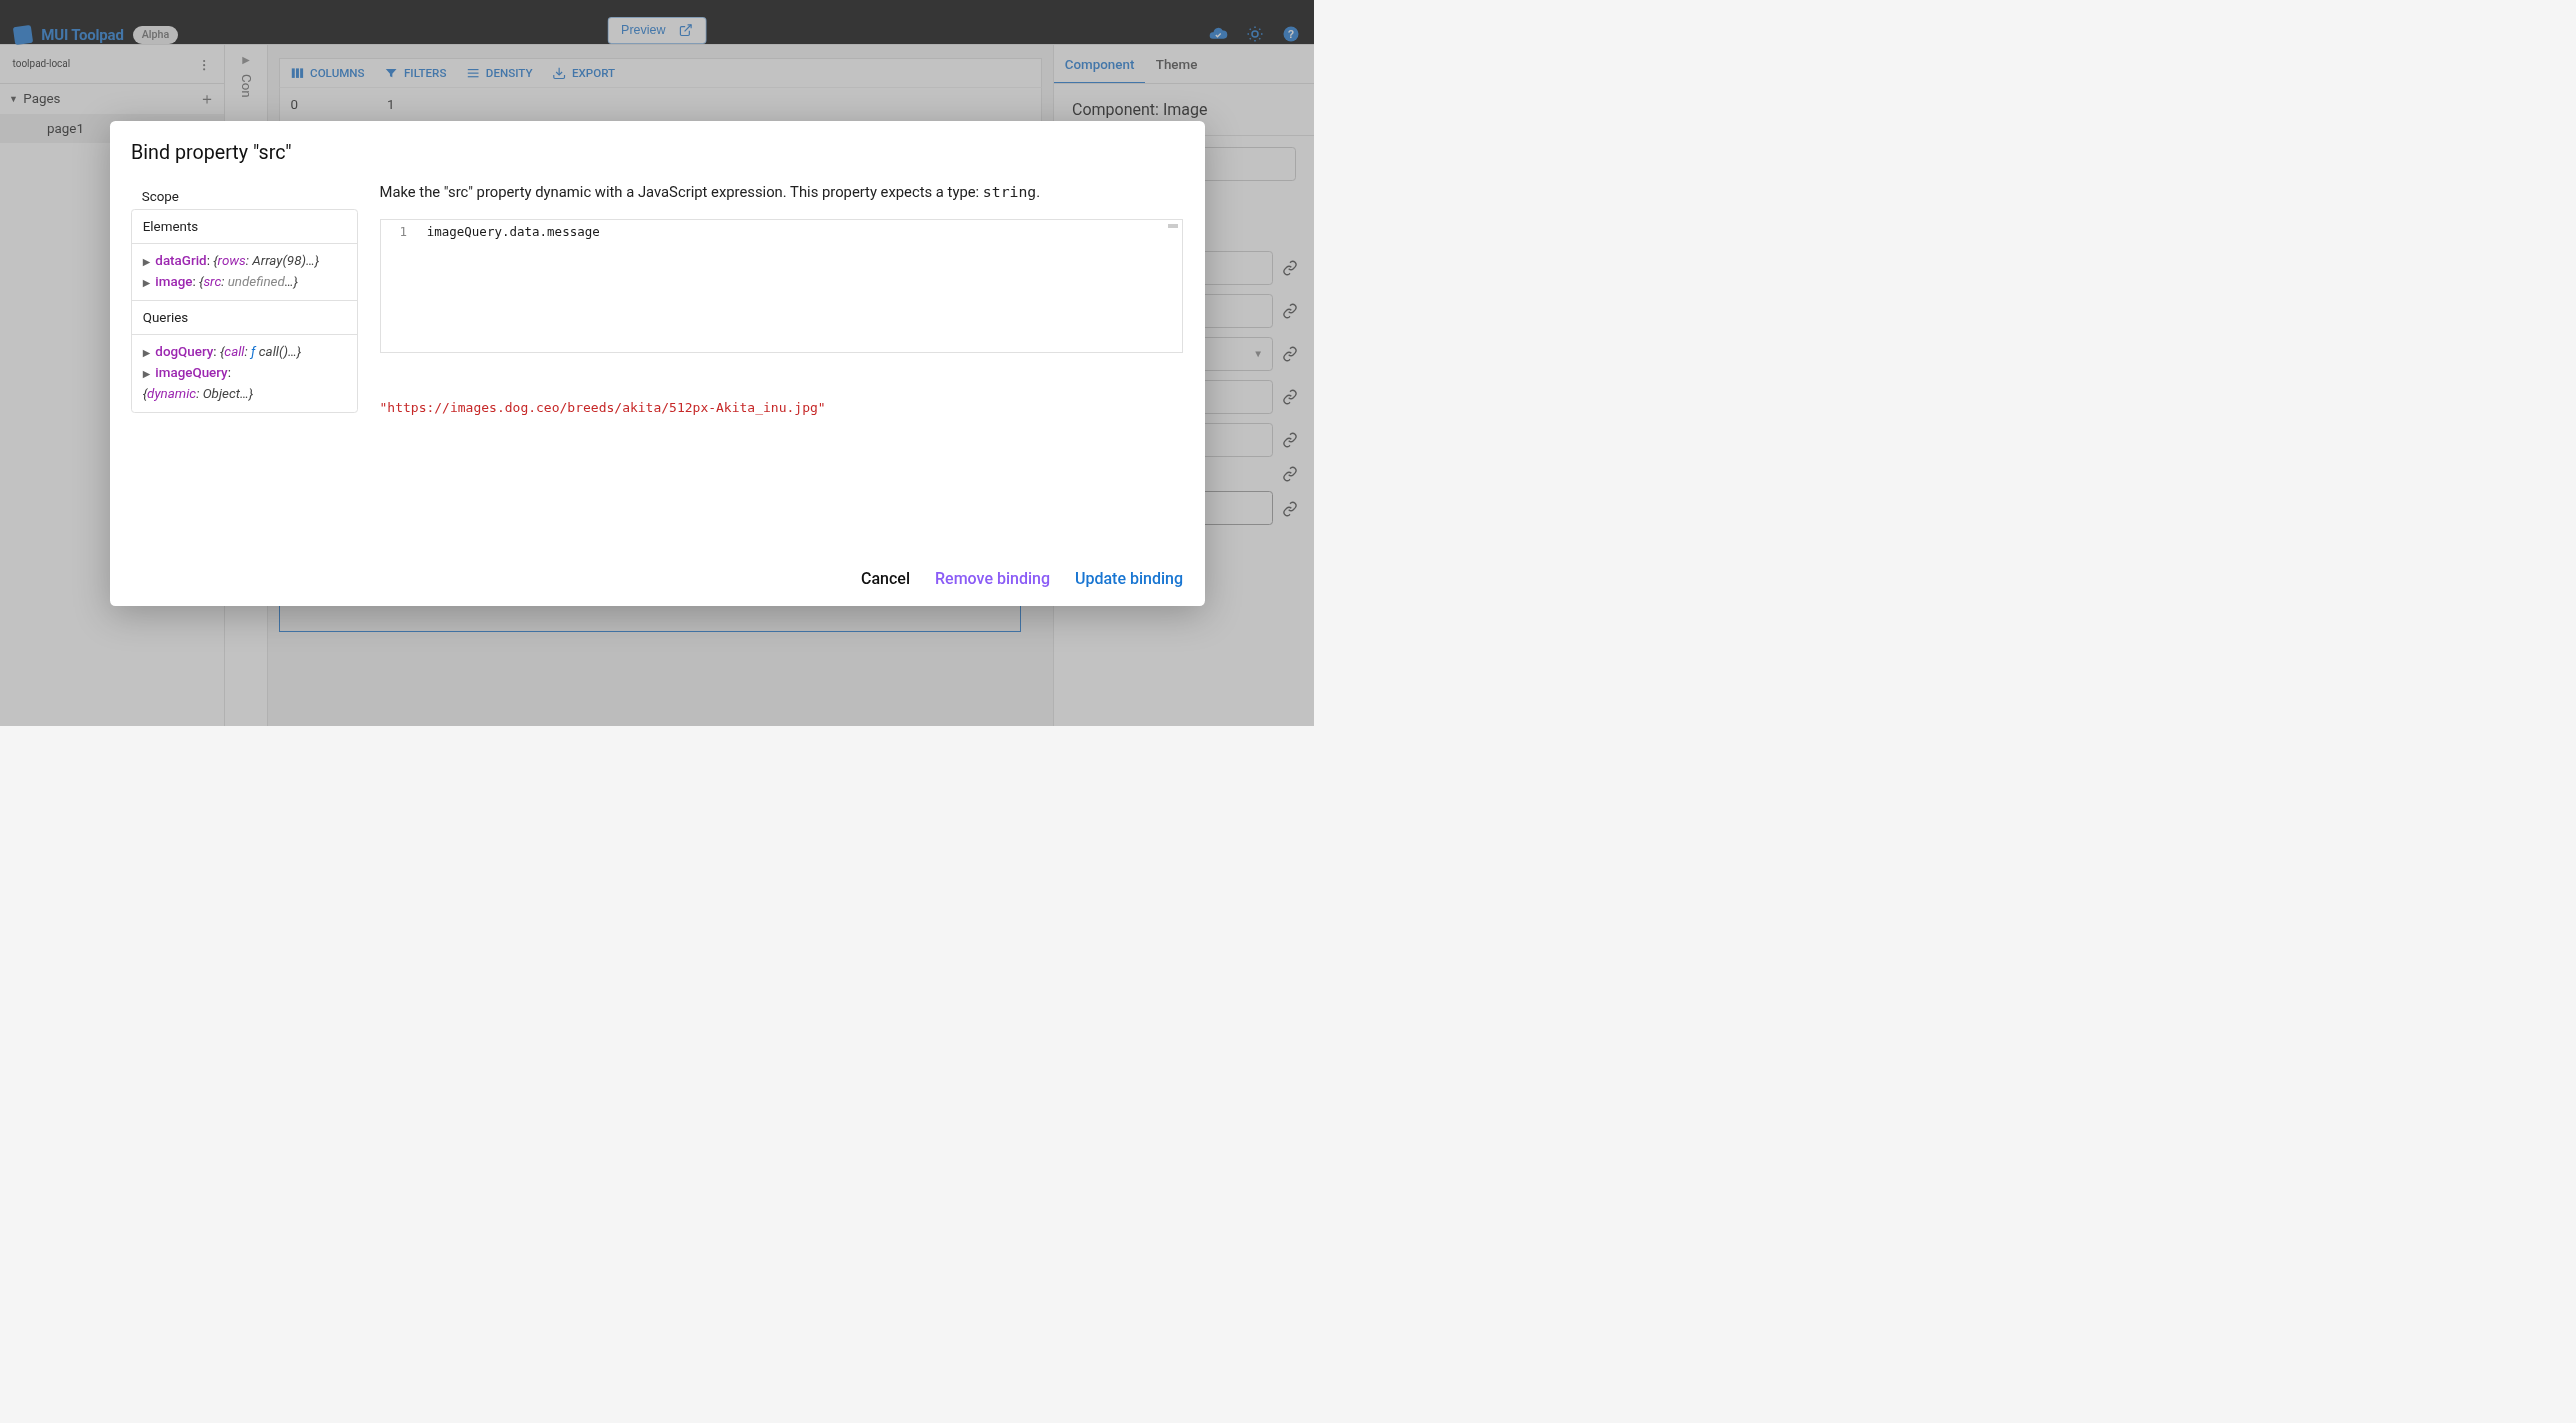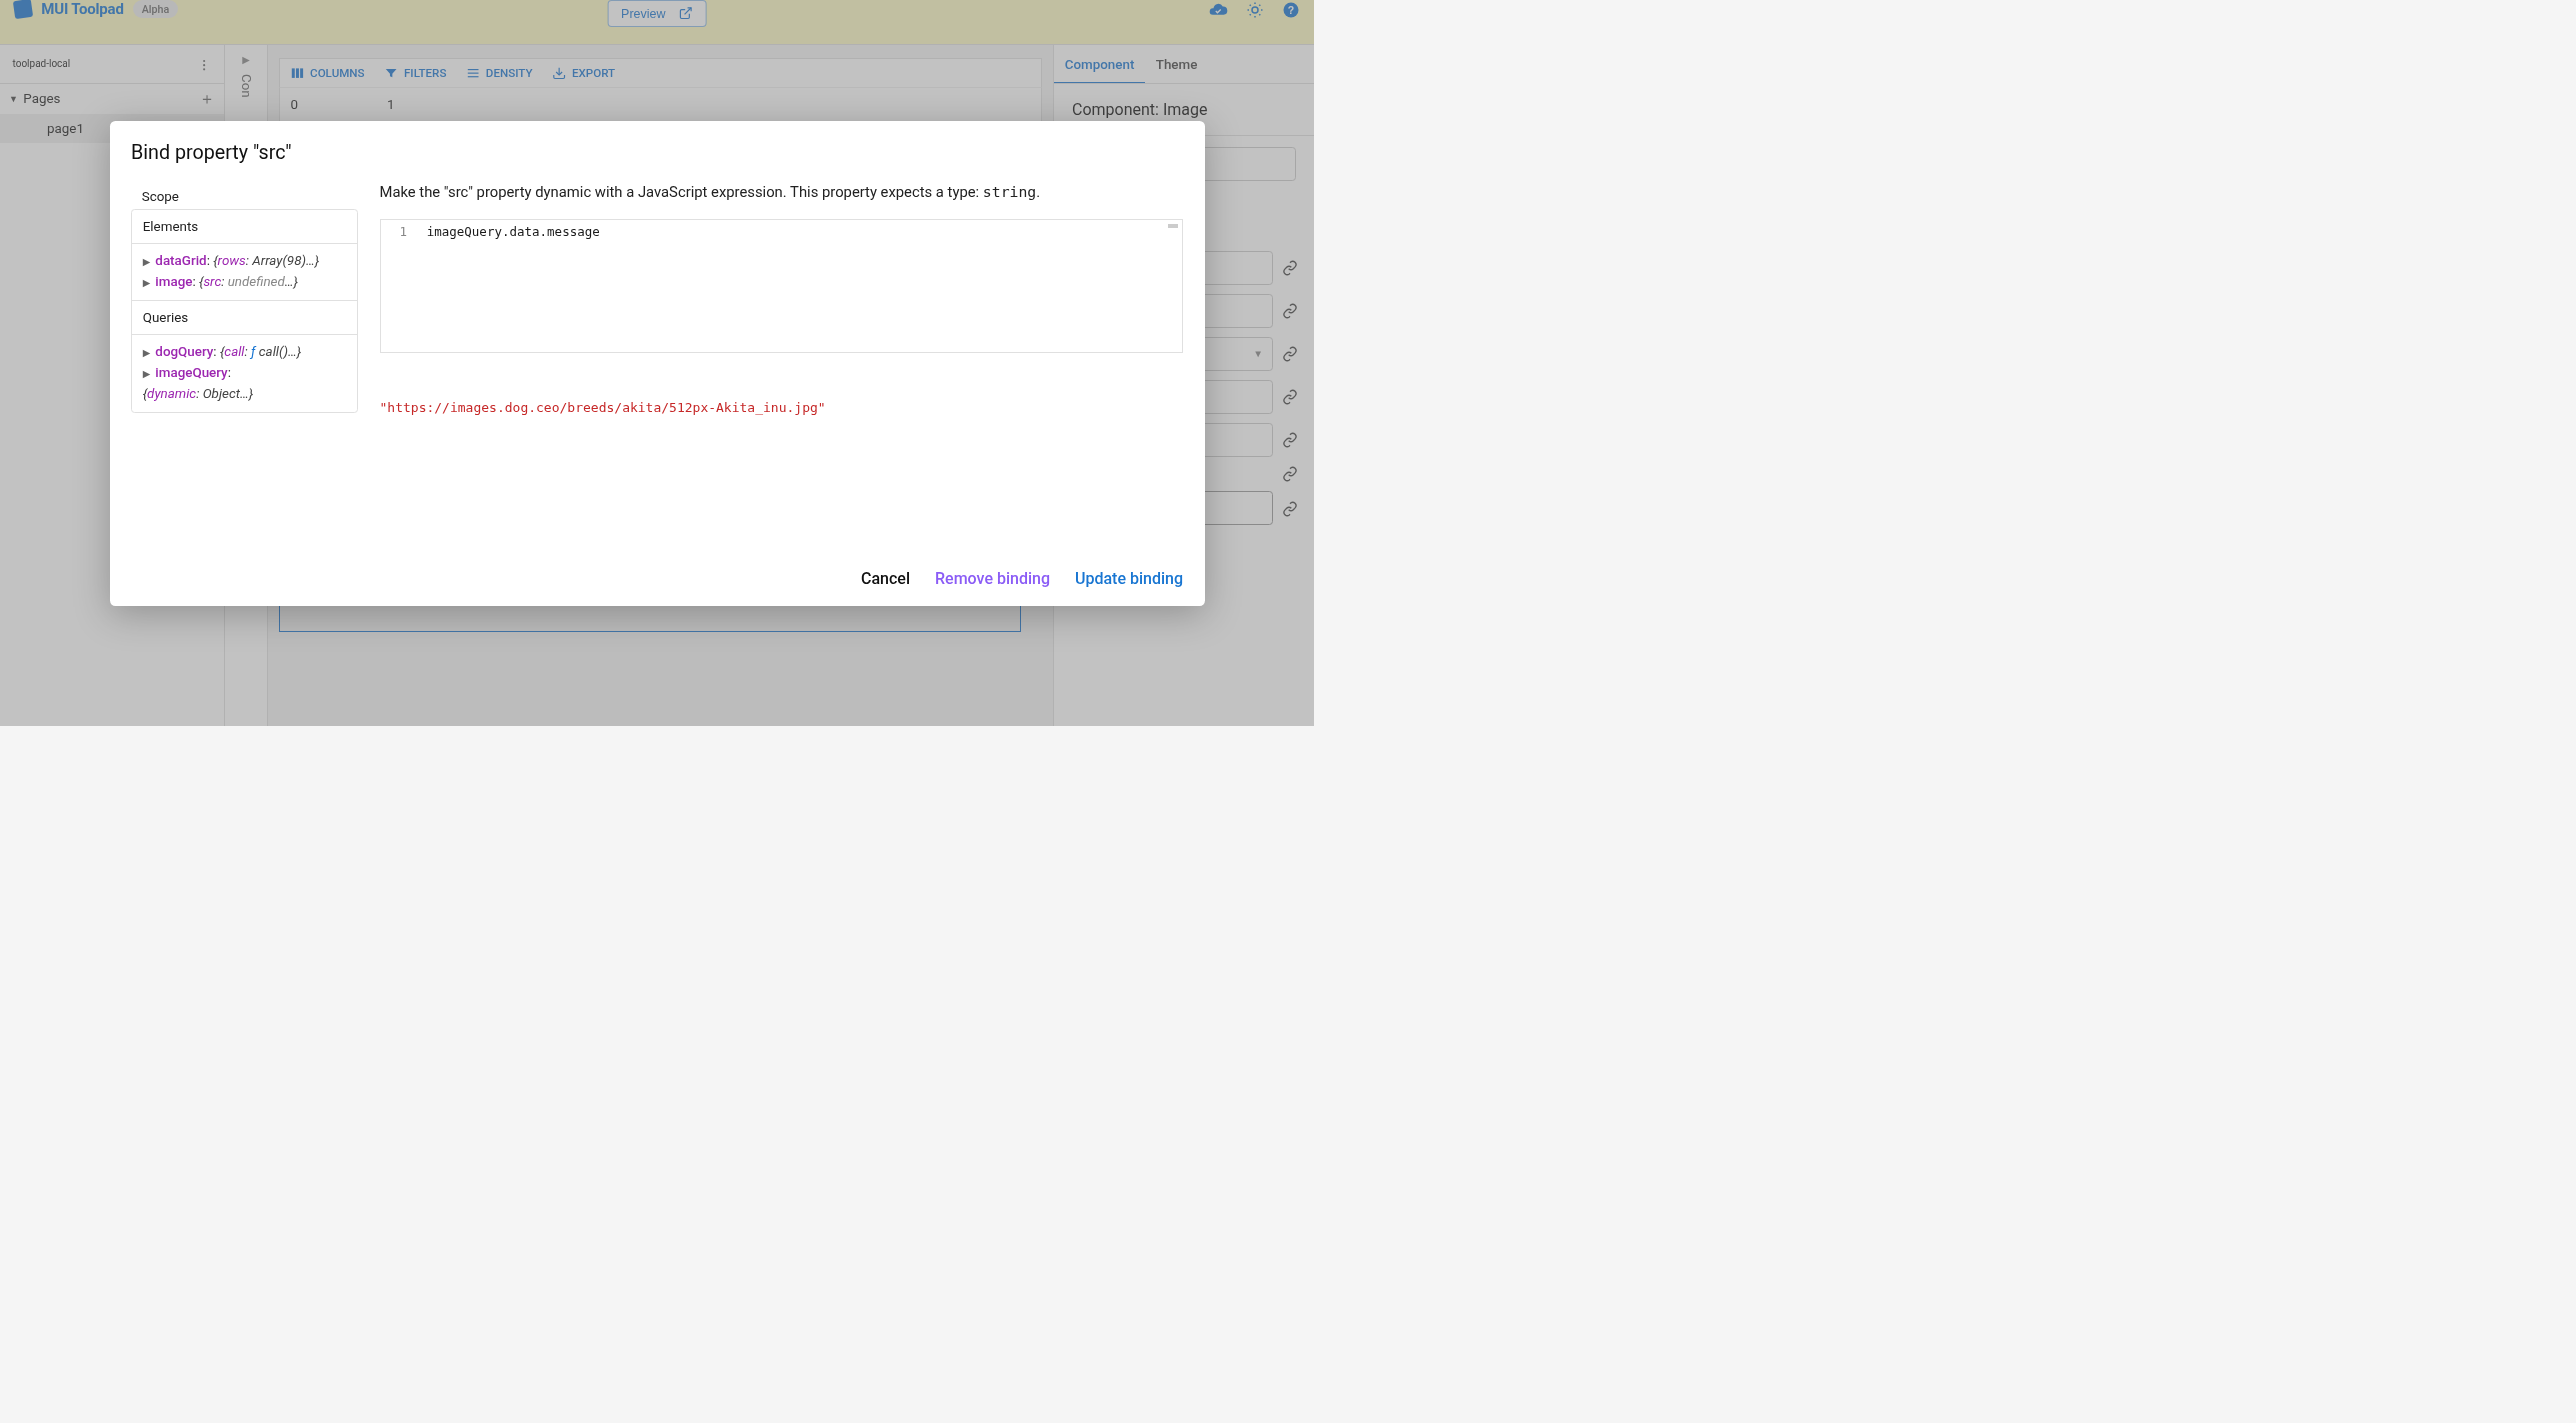--- a/index.html
+++ b/index.html
@@ -9,23 +9,23 @@
   color: #1a1a1a;
   width: 1314px;
   height: 726px;
   overflow: hidden;
   position: relative;
 }
 
 
 .topbar {
   height: 45px;
-  background: #fef9c3;
+  background: #000000;
   display: flex;
-  align-items: flex-start;
+  align-items: flex-end;
   padding: 0 14.3px;
   border-bottom: 0.9px solid #e0e0e0;
 }
 .topbar-left { display: flex; align-items: center; gap: 9px; }
 .logo-square { width: 18px; height: 18px; background: #1976d2; border-radius: 2.7px; transform: rotate(-8deg); }
 .app-title { color: #1976d2; font-weight: 700; font-size: 15px; letter-spacing: -0.2px; }
 .chip {
   background: #ededed; color: #666; font-size: 10.7px; padding: 2.7px 9px;
   border-radius: 9.8px; font-weight: 500;
 }

